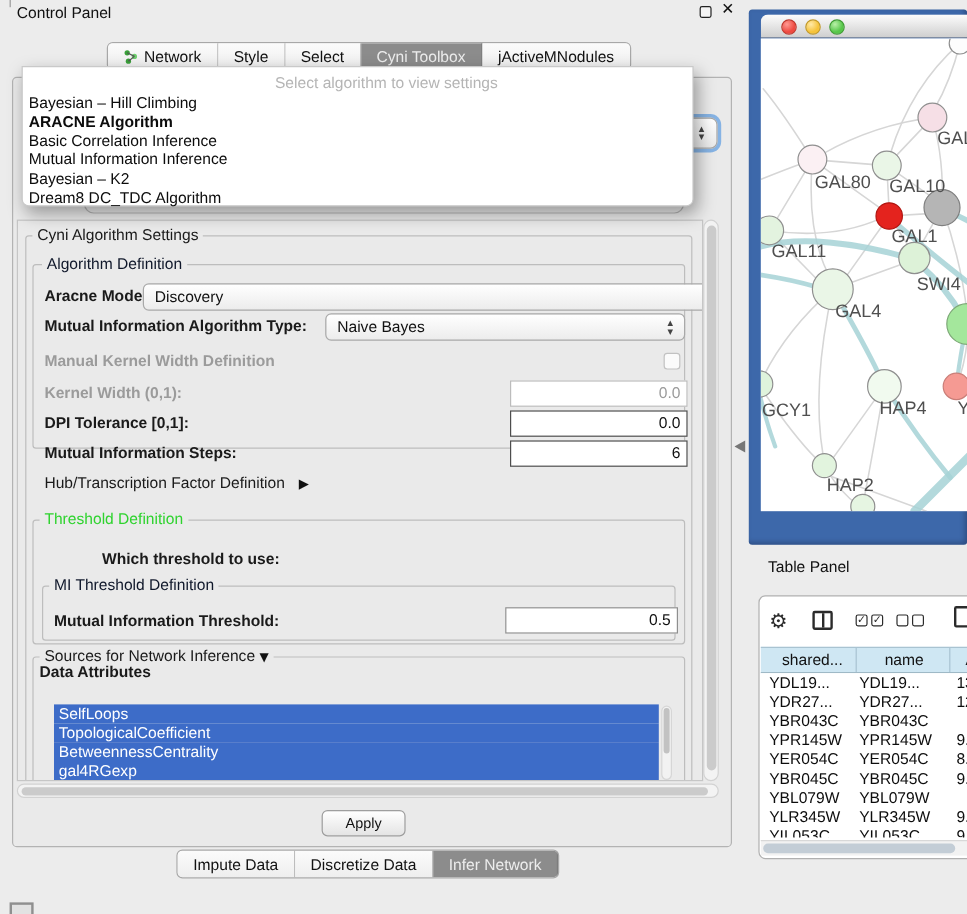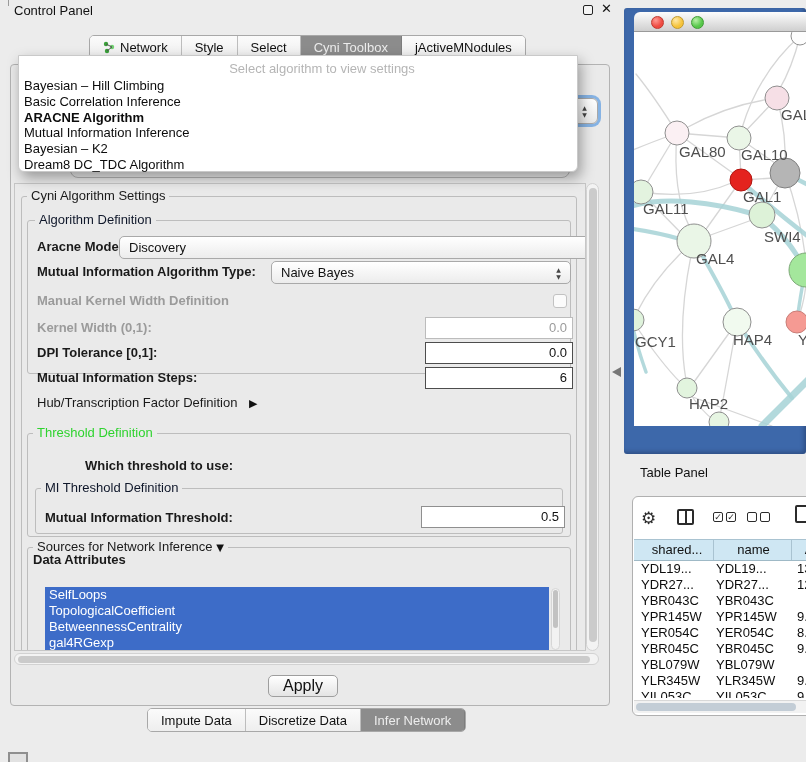--- a/index.html
+++ b/index.html
@@ -65,21 +65,21 @@
   #attr-scroll { left:536px; top:404px; width:9px; height:62px; background:#f2f2f2; border:1px solid #d6d6d6; border-radius:5px; }
   #attr-thumb { left:1px; top:1px; width:5px; height:38px; background:#c2c2c2; border-radius:4px; }
 
   
   #vscroll { left:586px; top:183px; width:13px; height:468px; background:#f3f3f3; border:1px solid #d2d2d2; border-radius:7px; }
   #vthumb { left:1.5px; top:4px; width:8px; height:454px; background:#cbcbcb; border-radius:5px; }
   #hscroll { left:14px; top:653px; width:585px; height:12px; background:#f3f3f3; border:1px solid #d2d2d2; border-radius:7px; }
   #hthumb { left:3px; top:1.5px; width:572px; height:7px; background:#cbcbcb; border-radius:5px; }
 
   #apply-btn { left:268px; top:675px; width:70px; height:22px; border:1px solid #9e9e9e; border-radius:5px;
-    background:linear-gradient(#ffffff,#e4e4e4); font-size:16px; text-align:center; line-height:20px; color:#111; }
+    background:linear-gradient(#ffffff,#e4e4e4); font-size:12px; text-align:center; line-height:20px; color:#111; }
 
   
   #net-frame { left:624px; top:8px; width:182px; height:446px; background:#3d68aa; border-radius:3px; box-shadow:inset -2px -2px 4px rgba(0,0,20,.25); }
   #net-titlebar { left:10px; top:4px; width:172px; height:20px; background:linear-gradient(#fdfdfd,#cfcfcf); border-top-left-radius:6px; border-bottom:1px solid #9a9a9a; }
   .tl { position:absolute; top:3.5px; width:13px; height:13px; border-radius:50%; }
   #tl-close { left:17px; background:radial-gradient(circle at 35% 30%, #ff9a93, #ee4b42 60%); border:1px solid #c0392f; }
   #tl-min { left:37px; background:radial-gradient(circle at 35% 30%, #ffe9a8, #f5c33b 60%); border:1px solid #c29a2a; }
   #tl-zoom { left:57px; background:radial-gradient(circle at 35% 30%, #b9f0a8, #57c74a 60%); border:1px solid #3f9c34; }
   #net-canvas { left:10px; top:24px; width:172px; height:394px; background:#ffffff; overflow:hidden; }
   .nlabel { font-family:"Liberation Sans", sans-serif; font-size:15px; fill:#4f4f4f; }
@@ -238,22 +238,22 @@
     </div>
     <div class="tab sel">
       <span>Infer Network</span>
     </div>
   </div>
 
 <div class="abs" id="dropdown">
   <div id="dd-prompt">Select algorithm to view settings</div>
   <div id="dd-list">
       <div class="dd-item">Bayesian – Hill Climbing</div>
+      <div class="dd-item sel">ARACNE Algorithm</div>
       <div class="dd-item">Basic Correlation Inference</div>
-      <div class="dd-item sel">ARACNE Algorithm</div>
       <div class="dd-item">Mutual Information Inference</div>
       <div class="dd-item">Bayesian – K2</div>
       <div class="dd-item">Dream8 DC_TDC Algorithm</div>
     </div>
 </div>
 
 <div class="abs" id="net-frame">
   <div class="abs" id="net-titlebar">
     <div class="tl" id="tl-close"></div>
     <div class="tl" id="tl-min"></div>

